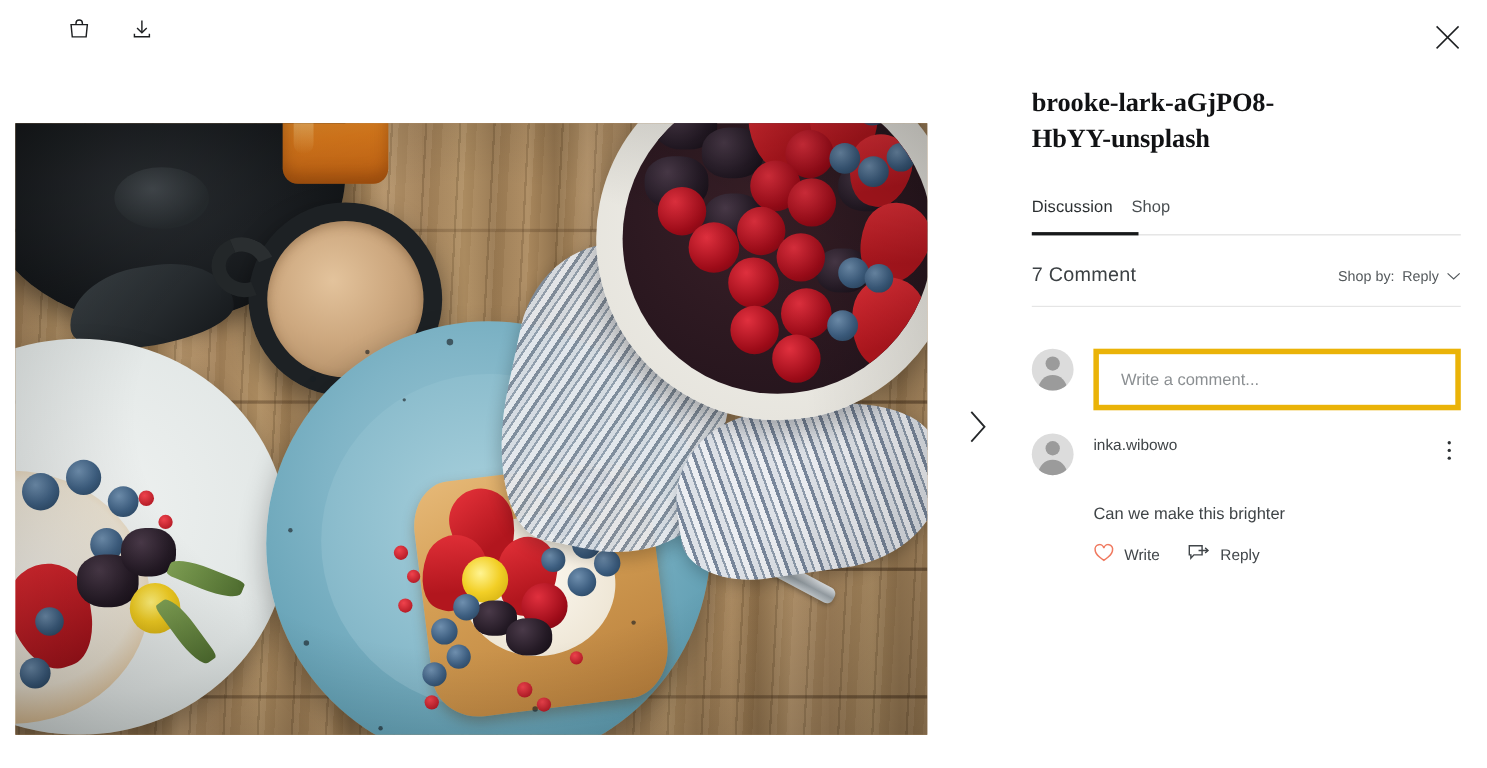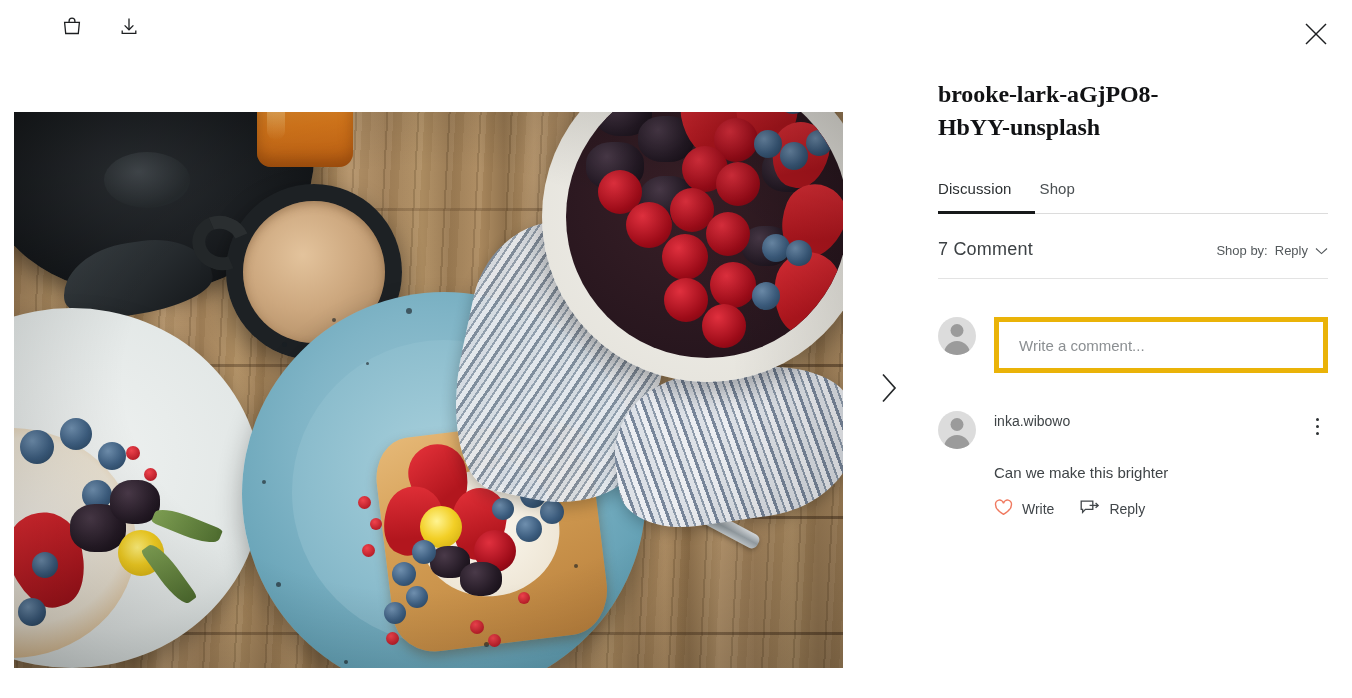--- a/index.html
+++ b/index.html
@@ -224,21 +224,21 @@
   }
 
   
   .panel { position:absolute; left:938px; top:0; width:390px; height:698px; }
   .title {
     position:absolute; top:78px; left:0; width:292px;
     font-family:"Liberation Serif", serif;
     font-weight:700; font-size:24px; line-height:1.38;
     color:#111214; letter-spacing:-.1px;
   }
-  .tabs { position:absolute; top:180px; left:0; width:390px; height:34px; display:flex; gap:28px; }
+  .tabs { position:absolute; top:180px; left:0; width:390px; height:34px; display:flex; gap:17px; }
   .tab {
     font-size:15px; color:#4a4f52; padding-bottom:10px; cursor:pointer;
     letter-spacing:.1px;
   }
   .tab.active { color:#2b2f31; }
   .tabs-rule {
     position:absolute; top:213px; left:0; width:390px; height:1px; background:#dcdcdc;
   }
   .tab-underline {
     position:absolute; top:211px; left:0; width:97px; height:3px; background:#17191a;
@@ -264,28 +264,28 @@
   .avatar::after {
     content:""; position:absolute; left:50%; top:24px; width:26px; height:22px;
     border-radius:13px 13px 0 0; background:#9b9b9b; transform:translateX(-50%);
   }
   .comment-box {
     flex:1; height:56px; border:5px solid #eab308; background:#fff;
     display:flex; align-items:center; padding:0 20px;
     font-size:15px; color:#8b8f92; cursor:text;
   }
 
-  .comment { position:absolute; top:411px; left:0; width:390px; }
+  .comment { position:absolute; top:394px; left:0; width:390px; }
   .c-head { display:flex; gap:18px; }
   .c-id { flex:1; }
   .c-name { font-size:14px; color:#3f4447; line-height:1.45; }
   .c-time { font-size:13px; color:#6c7174; line-height:1.5; }
   .kebab { width:22px; height:30px; display:flex; flex-direction:column; align-items:center; justify-content:center; gap:4px; cursor:pointer; }
   .kdot { width:3px; height:3px; border-radius:50%; background:#2e3234; }
-  .c-text { margin-left:56px; margin-top:15px; font-size:15px; color:#3f4447; }
+  .c-text { margin-left:56px; margin-top:27px; font-size:15px; color:#3f4447; }
   .c-actions { margin-left:56px; margin-top:18px; display:flex; gap:26px; align-items:center; }
   .c-act { display:flex; align-items:center; gap:9px; font-size:14px; color:#41464a; cursor:pointer; }
 </style>
 </head>
 <body>
 
 <div class="viewer">
 
   <div class="toolbar">
 

